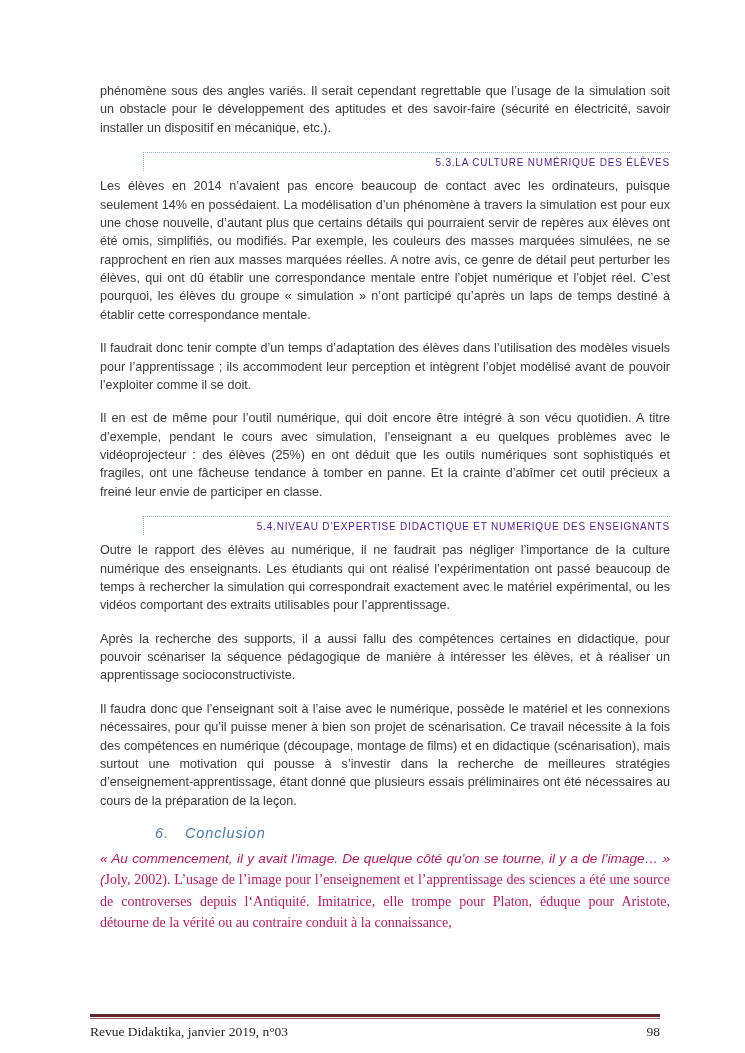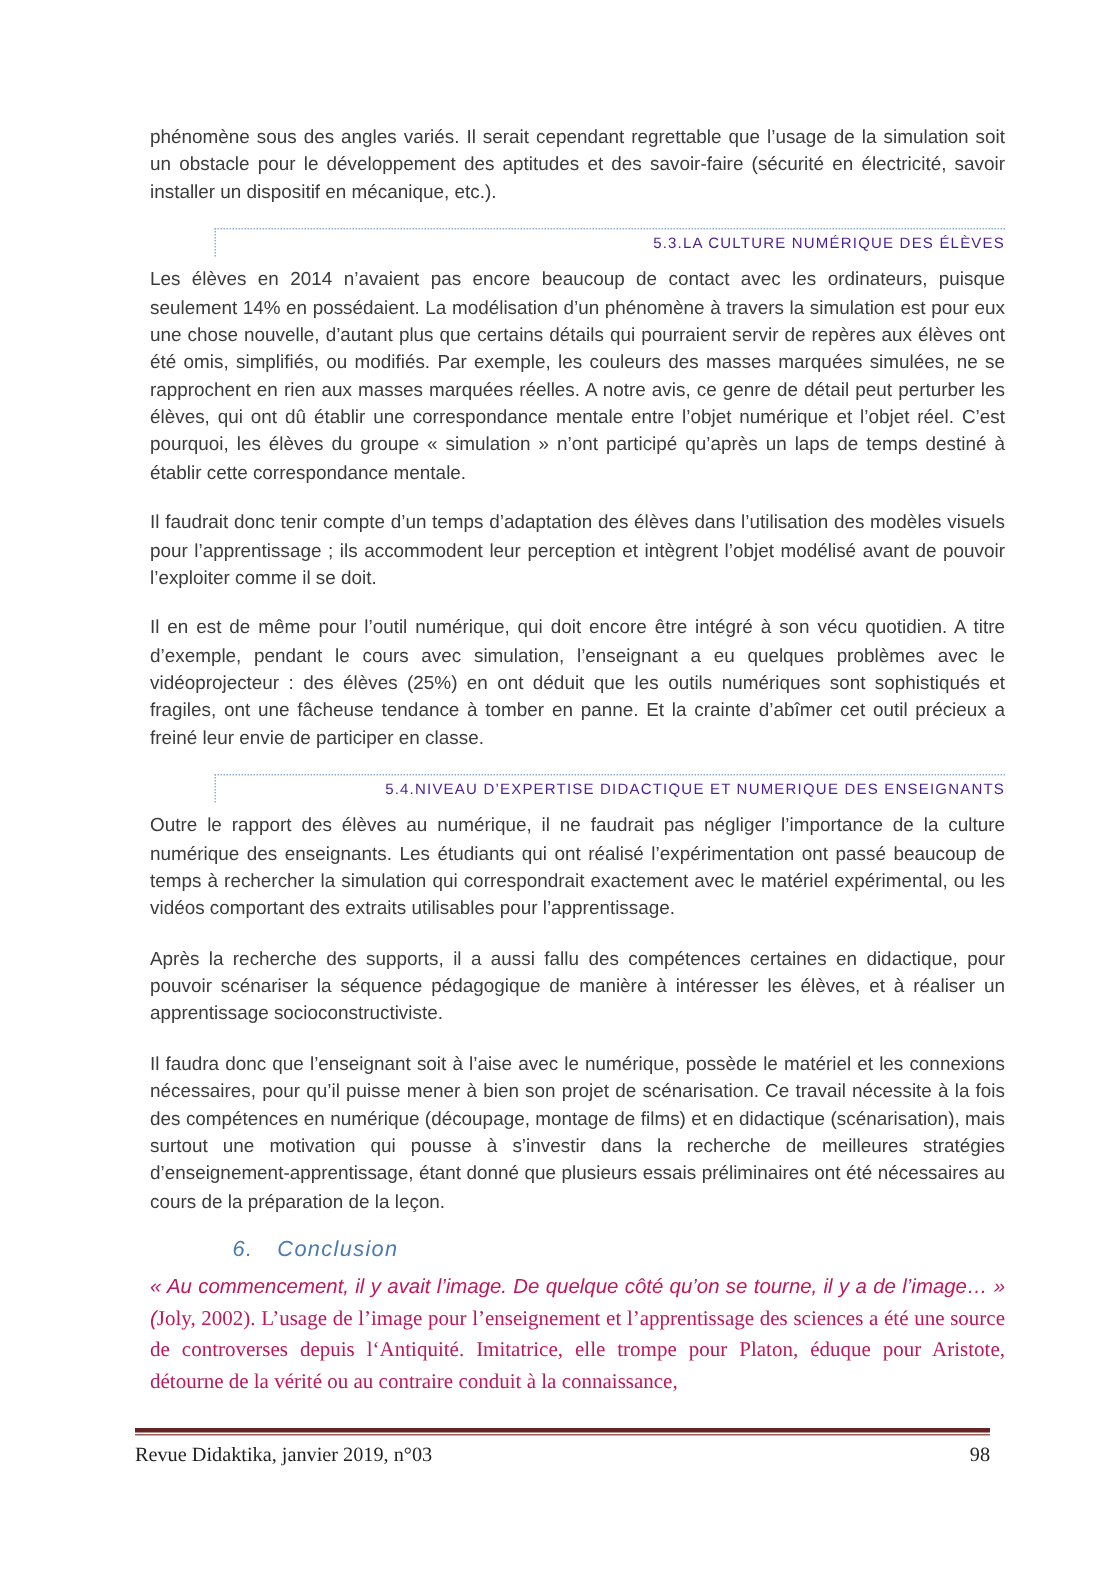--- a/index.html
+++ b/index.html
@@ -58,21 +58,21 @@
     text-align: justify;
     color: #be185d;
   }
   .quote-italic {
     font-family: "Liberation Sans", sans-serif;
     font-style: italic;
     font-size: 13.6px;
   }
   .footer {
     position: absolute;
-    top: 952px;
+    top: 1014px;
     left: 90px;
     width: 570px;
   }
   .rule-thick { height: 3px; background: #632423; }
   .rule-thin  { height: 1px; background: #9b5f5f; margin-top: 1px; }
   .footer-row {
     display: flex;
     justify-content: space-between;
     margin-top: 5px;
     font-family: "Liberation Serif", serif;

